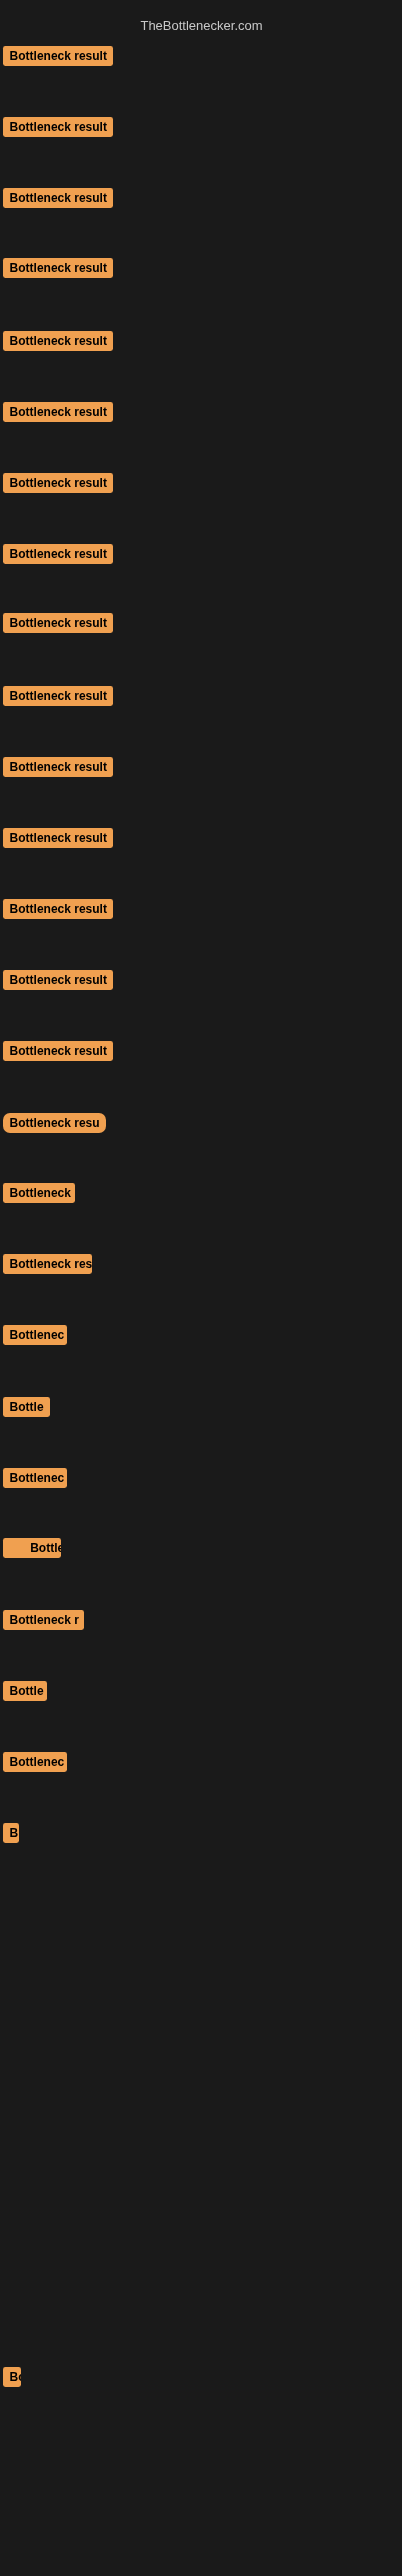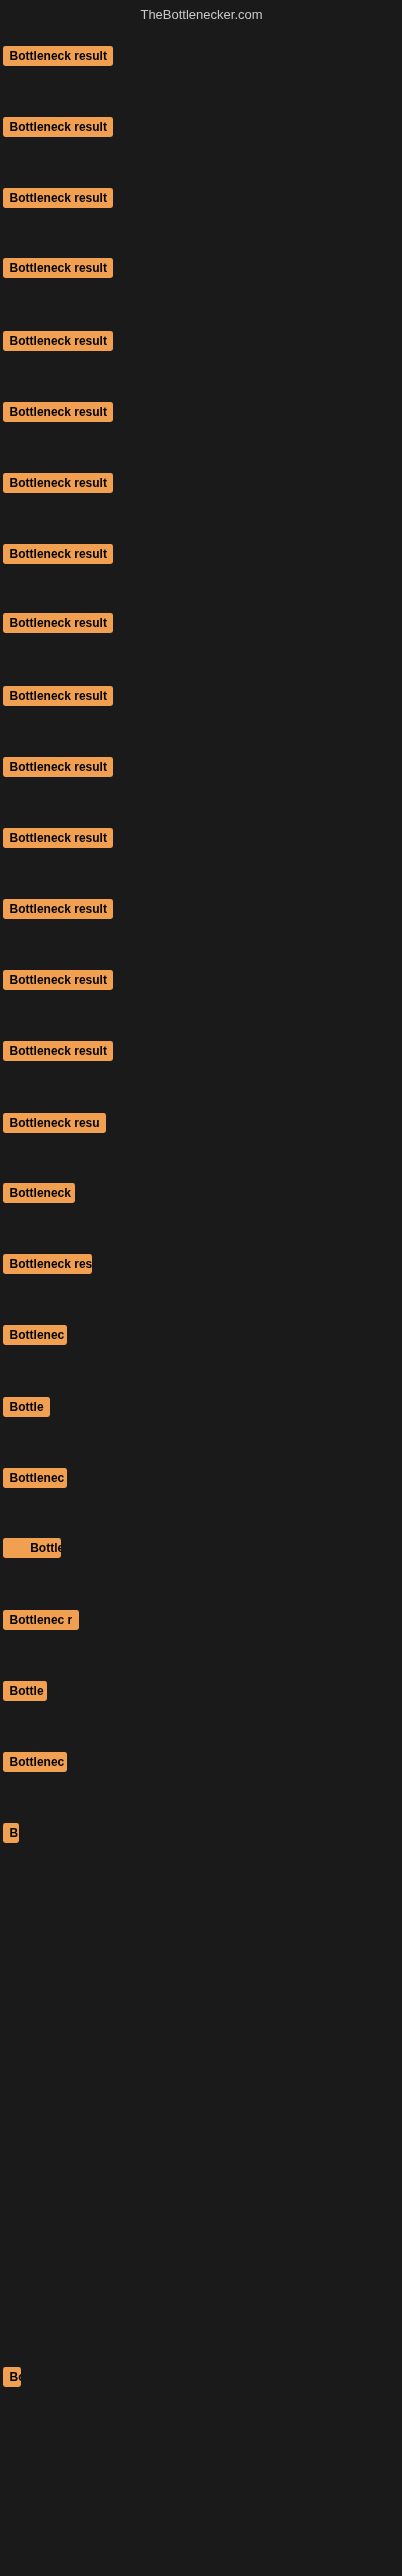--- a/index.html
+++ b/index.html
@@ -13,21 +13,21 @@
       min-height: 2576px;
       background-color: #1a1a1a;
       font-family: Arial, sans-serif;
       position: relative;
     }
 
     .site-title {
       text-align: center;
       color: #c8c8c8;
       font-size: 13px;
-      padding: 7px 0 8px 0;
+      padding: 18px 0 8px 0;
       font-weight: normal;
     }
 
     .bottleneck-badge {
       display: inline-block;
       background-color: #f0a050;
       color: #000;
       font-size: 12px;
       font-weight: bold;
       padding: 3.2px 6.4px;
@@ -58,25 +58,25 @@
 <div style="position: absolute; top: 402px; left: 3.2px;"><span class="bottleneck-badge" style="max-width: 125px; overflow: hidden; display: inline-block;">Bottleneck result</span></div>
 <div style="position: absolute; top: 473px; left: 3.2px;"><span class="bottleneck-badge" style="max-width: 125px; overflow: hidden; display: inline-block;">Bottleneck result</span></div>
 <div style="position: absolute; top: 544px; left: 3.2px;"><span class="bottleneck-badge" style="max-width: 125px; overflow: hidden; display: inline-block;">Bottleneck result</span></div>
 <div style="position: absolute; top: 613px; left: 3.2px;"><span class="bottleneck-badge" style="max-width: 125px; overflow: hidden; display: inline-block;">Bottleneck result</span></div>
 <div style="position: absolute; top: 686px; left: 3.2px;"><span class="bottleneck-badge" style="max-width: 125px; overflow: hidden; display: inline-block;">Bottleneck result</span></div>
 <div style="position: absolute; top: 757px; left: 3.2px;"><span class="bottleneck-badge" style="max-width: 125px; overflow: hidden; display: inline-block;">Bottleneck result</span></div>
 <div style="position: absolute; top: 828px; left: 3.2px;"><span class="bottleneck-badge" style="max-width: 125px; overflow: hidden; display: inline-block;">Bottleneck result</span></div>
 <div style="position: absolute; top: 899px; left: 3.2px;"><span class="bottleneck-badge" style="max-width: 125px; overflow: hidden; display: inline-block;">Bottleneck result</span></div>
 <div style="position: absolute; top: 970px; left: 3.2px;"><span class="bottleneck-badge" style="max-width: 125px; overflow: hidden; display: inline-block;">Bottleneck result</span></div>
 <div style="position: absolute; top: 1041px; left: 3.2px;"><span class="bottleneck-badge" style="max-width: 125px; overflow: hidden; display: inline-block;">Bottleneck result</span></div>
-<div style="position: absolute; top: 1113px; left: 3.2px;"><span class="bottleneck-badge" style="max-width: 105px; overflow: hidden; display: inline-block;">Bottleneck resu</span></div>
+<div style="position: absolute; top: 1113px; left: 3.2px;"><span class="bottleneck-badge" style="max-width: 105px; overflow: hidden; display: inline-block; border-radius: 7px;">Bottleneck resu</span></div>
 <div style="position: absolute; top: 1183px; left: 3.2px;"><span class="bottleneck-badge" style="max-width: 72px; overflow: hidden; display: inline-block; text-align: right;">Bottleneck</span></div>
 <div style="position: absolute; top: 1254px; left: 3.2px;"><span class="bottleneck-badge" style="max-width: 89px; overflow: hidden; display: inline-block; text-align: right;">Bottleneck res</span></div>
 <div style="position: absolute; top: 1325px; left: 3.2px;"><span class="bottleneck-badge" style="max-width: 64px; overflow: hidden; display: inline-block;">Bottlenec</span></div>
 <div style="position: absolute; top: 1397px; left: 3.2px;"><span class="bottleneck-badge" style="max-width: 48px; overflow: hidden; display: inline-block;">Bottle</span></div>
 <div style="position: absolute; top: 1468px; left: 3.2px;"><span class="bottleneck-badge" style="max-width: 64px; overflow: hidden; display: inline-block;">Bottlenec</span></div>
 <div style="position: absolute; top: 1538px; left: 3.2px;"><span class="bottleneck-badge" style="max-width: 58px; overflow: hidden; display: inline-block; padding-left: 27px;">Bottlene</span></div>
-<div style="position: absolute; top: 1610px; left: 3.2px;"><span class="bottleneck-badge" style="max-width: 81px; overflow: hidden; display: inline-block;">Bottlenec r</span></div>
+<div style="position: absolute; top: 1610px; left: 3.2px;"><span class="bottleneck-badge" style="max-width: 81px; overflow: hidden; display: inline-block;">Bottleneck r</span></div>
 <div style="position: absolute; top: 1681px; left: 3.2px;"><span class="bottleneck-badge" style="max-width: 44px; overflow: hidden; display: inline-block;">Bottle</span></div>
 <div style="position: absolute; top: 1752px; left: 3.2px;"><span class="bottleneck-badge" style="max-width: 64px; overflow: hidden; display: inline-block;">Bottlenec</span></div>
 <div style="position: absolute; top: 1823px; left: 3.2px;"><span class="bottleneck-badge" style="max-width: 16px; overflow: hidden; display: inline-block;">B</span></div>
 <div style="position: absolute; top: 2367px; left: 3.2px;"><span class="bottleneck-badge" style="max-width: 17.7px; overflow: hidden; display: inline-block;">Bo</span></div>
 
 
 </body></html>

